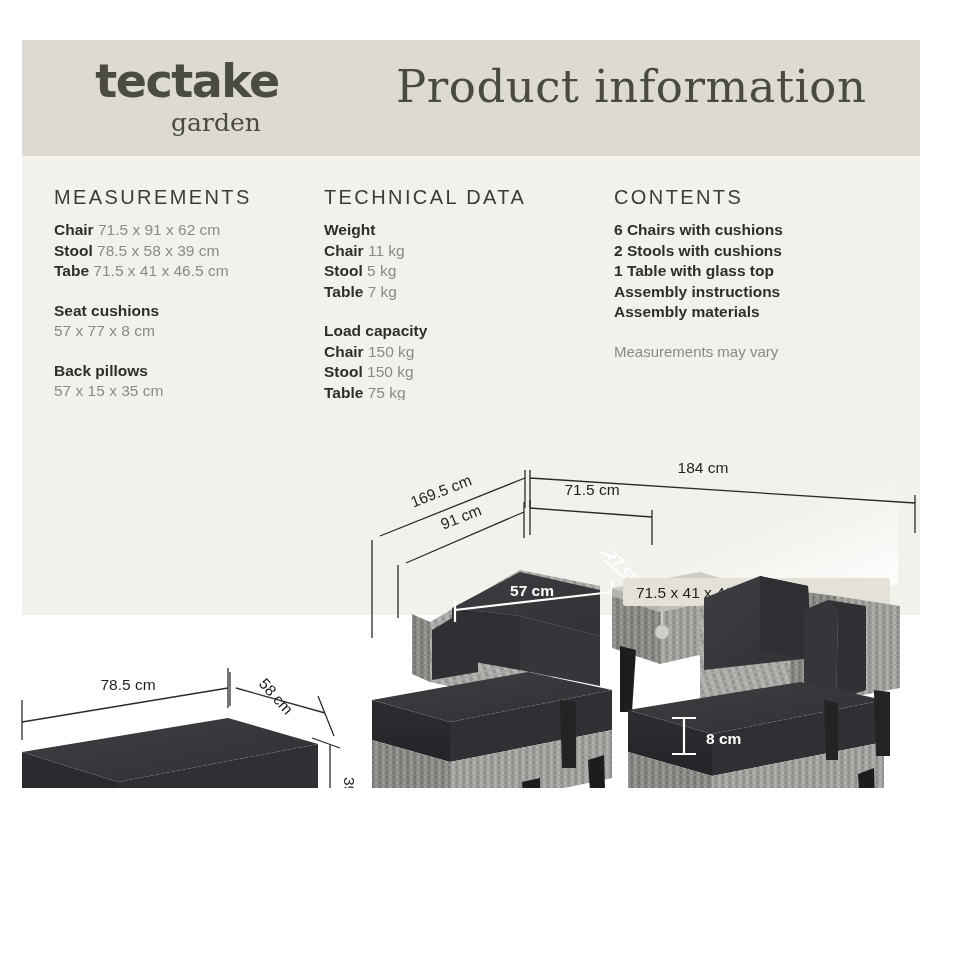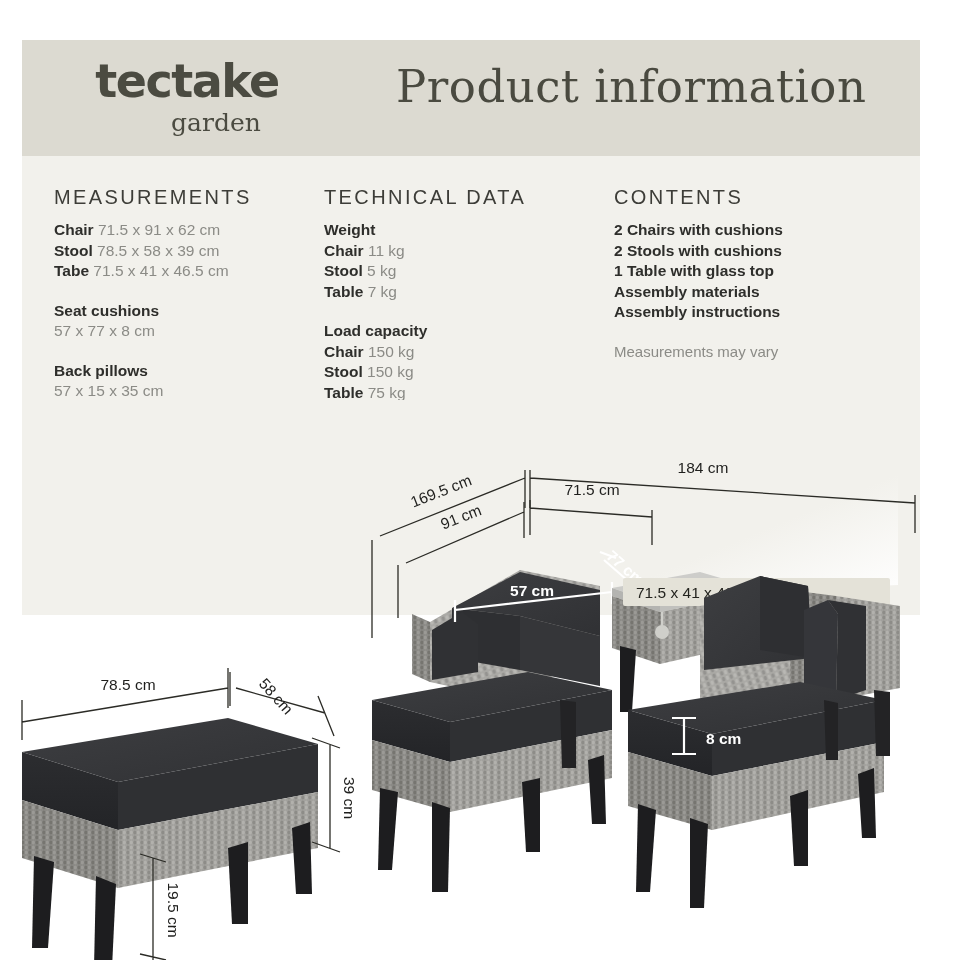--- a/index.html
+++ b/index.html
@@ -3,21 +3,21 @@
 <meta charset="utf-8">
 <style>
   html,body{margin:0;padding:0;}
   body{
     width:960px;height:960px;
     background:#ffffff;
     font-family:"Liberation Sans", sans-serif;
     overflow:hidden;
     position:relative;
   }
-  #page{position:relative;width:960px;height:960px;overflow:hidden;background:#ffffff;}
+  #page{position:relative;width:960px;height:788px;overflow:hidden;background:#ffffff;}
 
   
   .body-panel{
     position:absolute;left:22px;top:155px;width:898px;height:460px;
     background:#f2f1ec;
   }
   .header-band{
     position:absolute;left:22px;top:40px;width:898px;height:116px;
     background:#dcdad1;
   }
@@ -128,25 +128,25 @@
       <div class="ln"><b>Chair</b> <span>150 kg</span></div>
       <div class="ln"><b>Stool</b> <span>150 kg</span></div>
       <div class="ln"><b>Table</b> <span>75 kg</span></div>
       <div class="ln wrap"><b>Material</b> <span>aluminium, polyethylene, polyurethane, wood, polyester, glass</span></div>
     </div>
   </div>
 
   <div class="col col-3">
     <div class="col-head">CONTENTS</div>
     <div class="blk">
-      <div class="ln strong">2 Chairs with cushions</div>
+      <div class="ln strong">6 Chairs with cushions</div>
       <div class="ln strong">2 Stools with cushions</div>
       <div class="ln strong">1 Table with glass top</div>
+      <div class="ln strong">Assembly instructions</div>
       <div class="ln strong">Assembly materials</div>
-      <div class="ln strong">Assembly instructions</div>
     </div>
     <div class="note">Measurements may vary</div>
   </div>
 
   <svg id="art" viewBox="0 0 960 560">
     <defs>
       <pattern id="wick" width="7" height="5" patternUnits="userSpaceOnUse">
         <rect width="7" height="5" fill="#a2a19d"></rect>
         <ellipse cx="1.8" cy="2.5" rx="1.5" ry="1.9" fill="#8d8c88"></ellipse>
         <ellipse cx="5.3" cy="2.5" rx="1.5" ry="1.9" fill="#b2b1ad"></ellipse>

